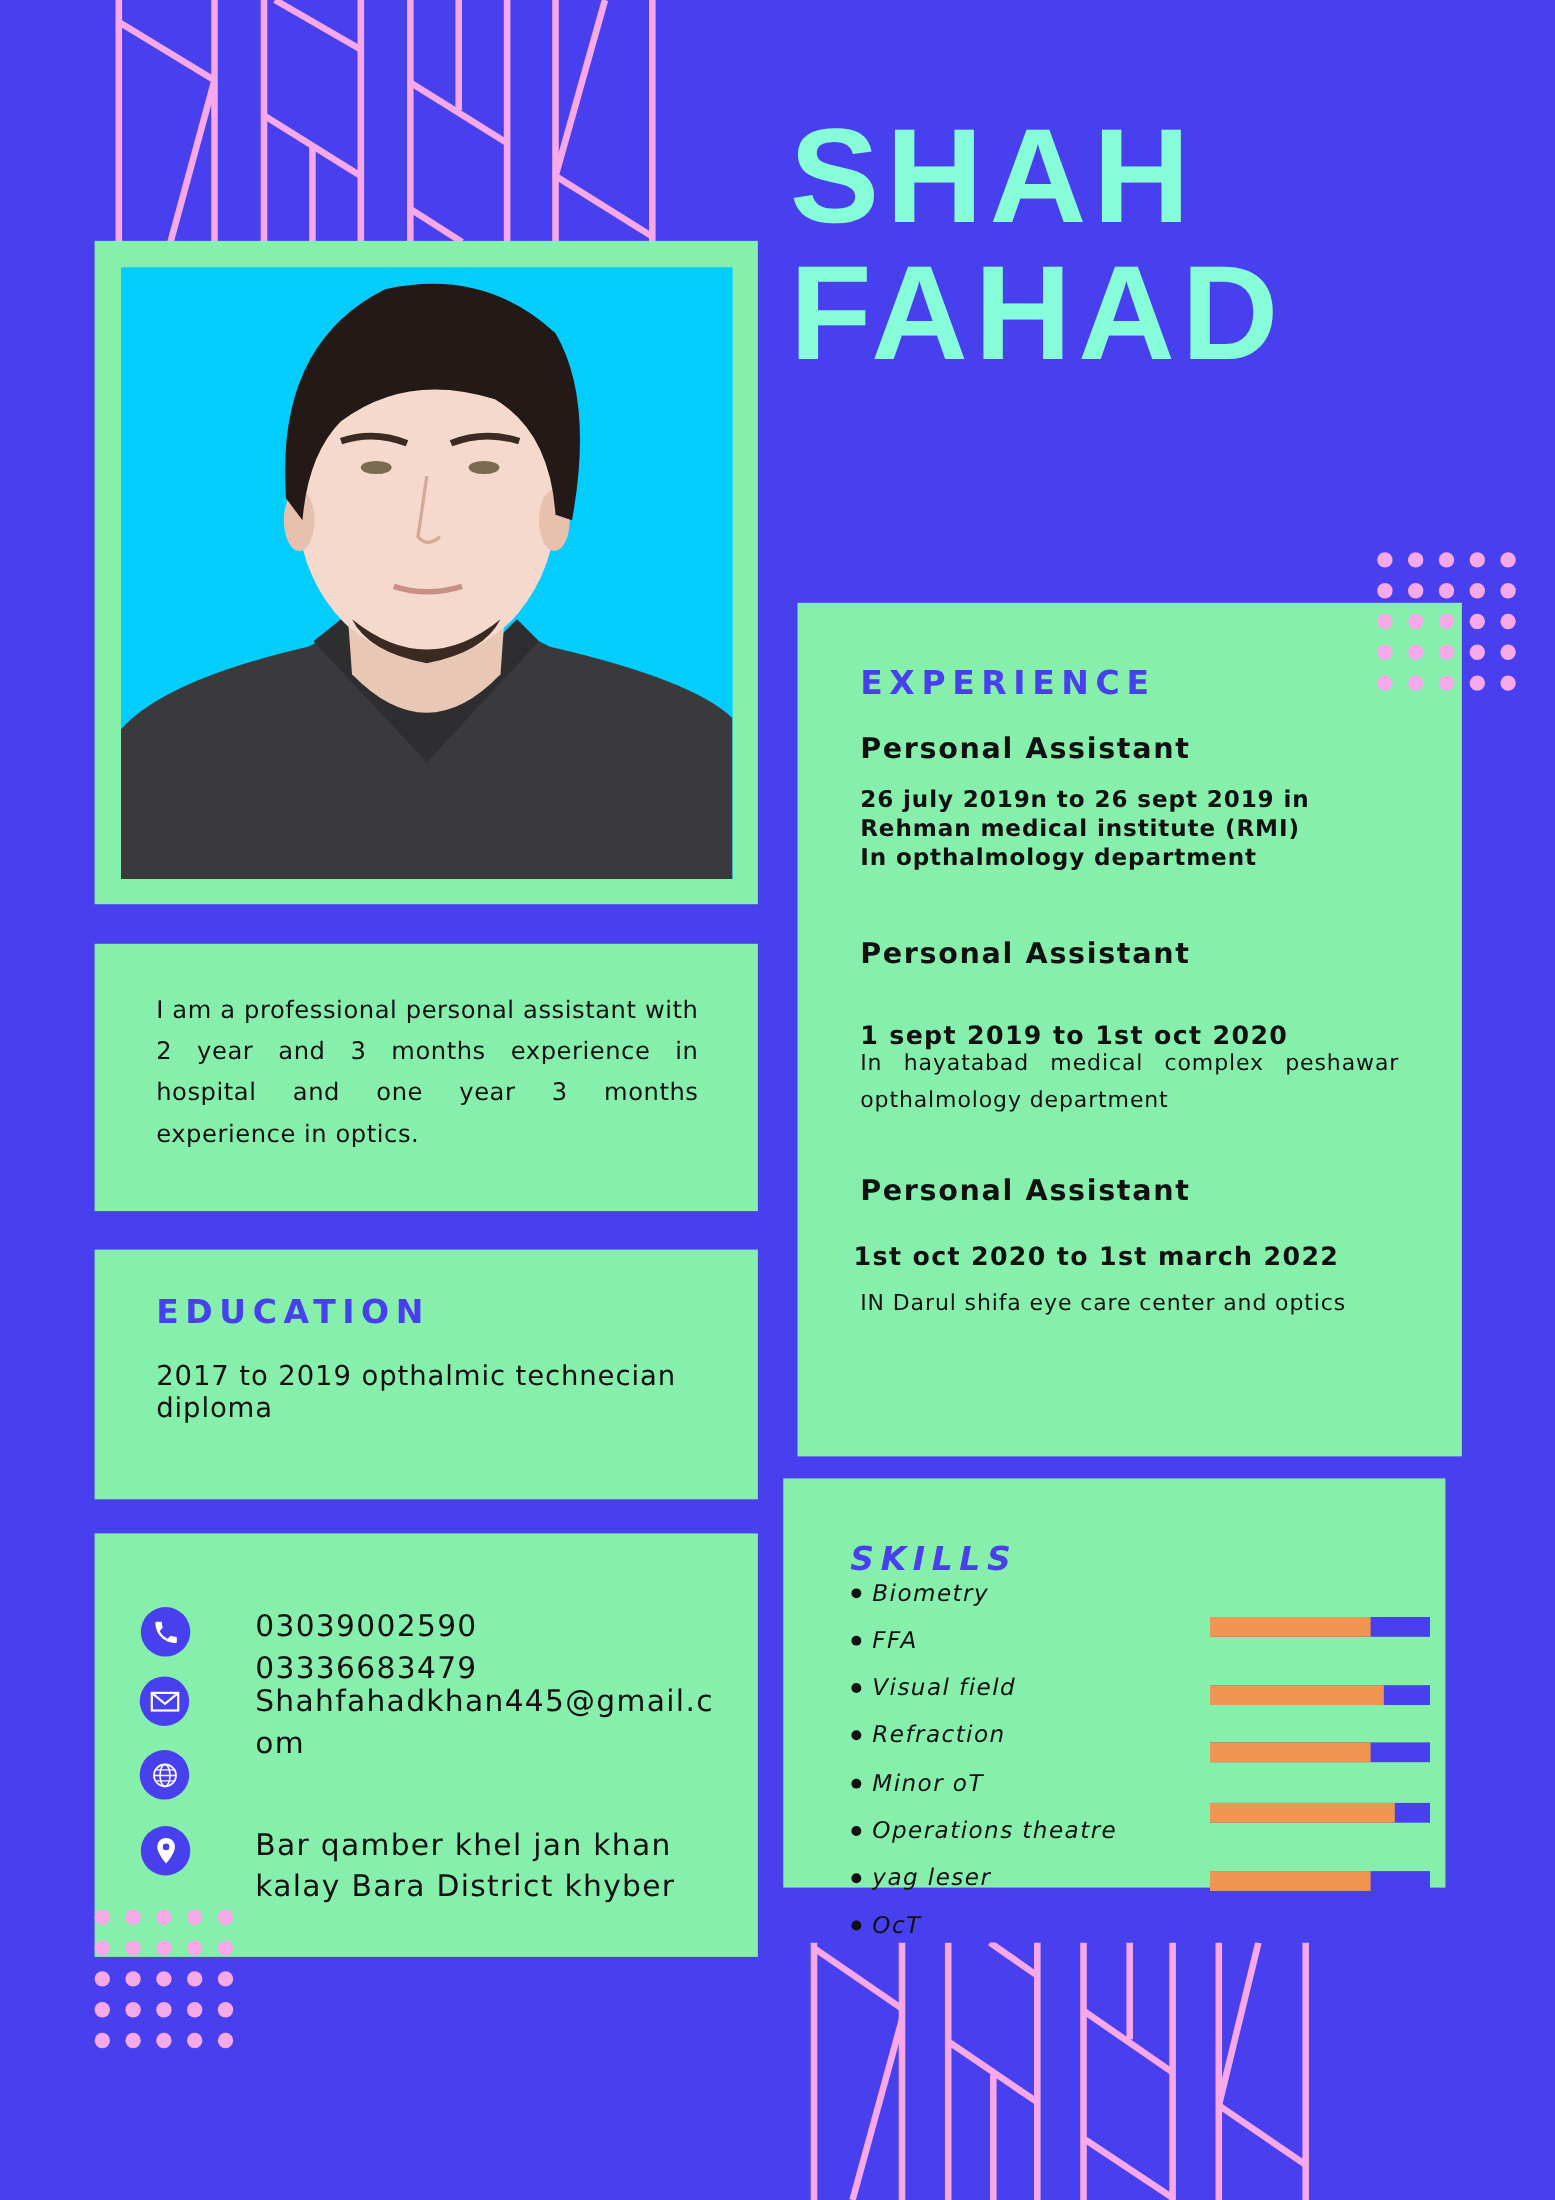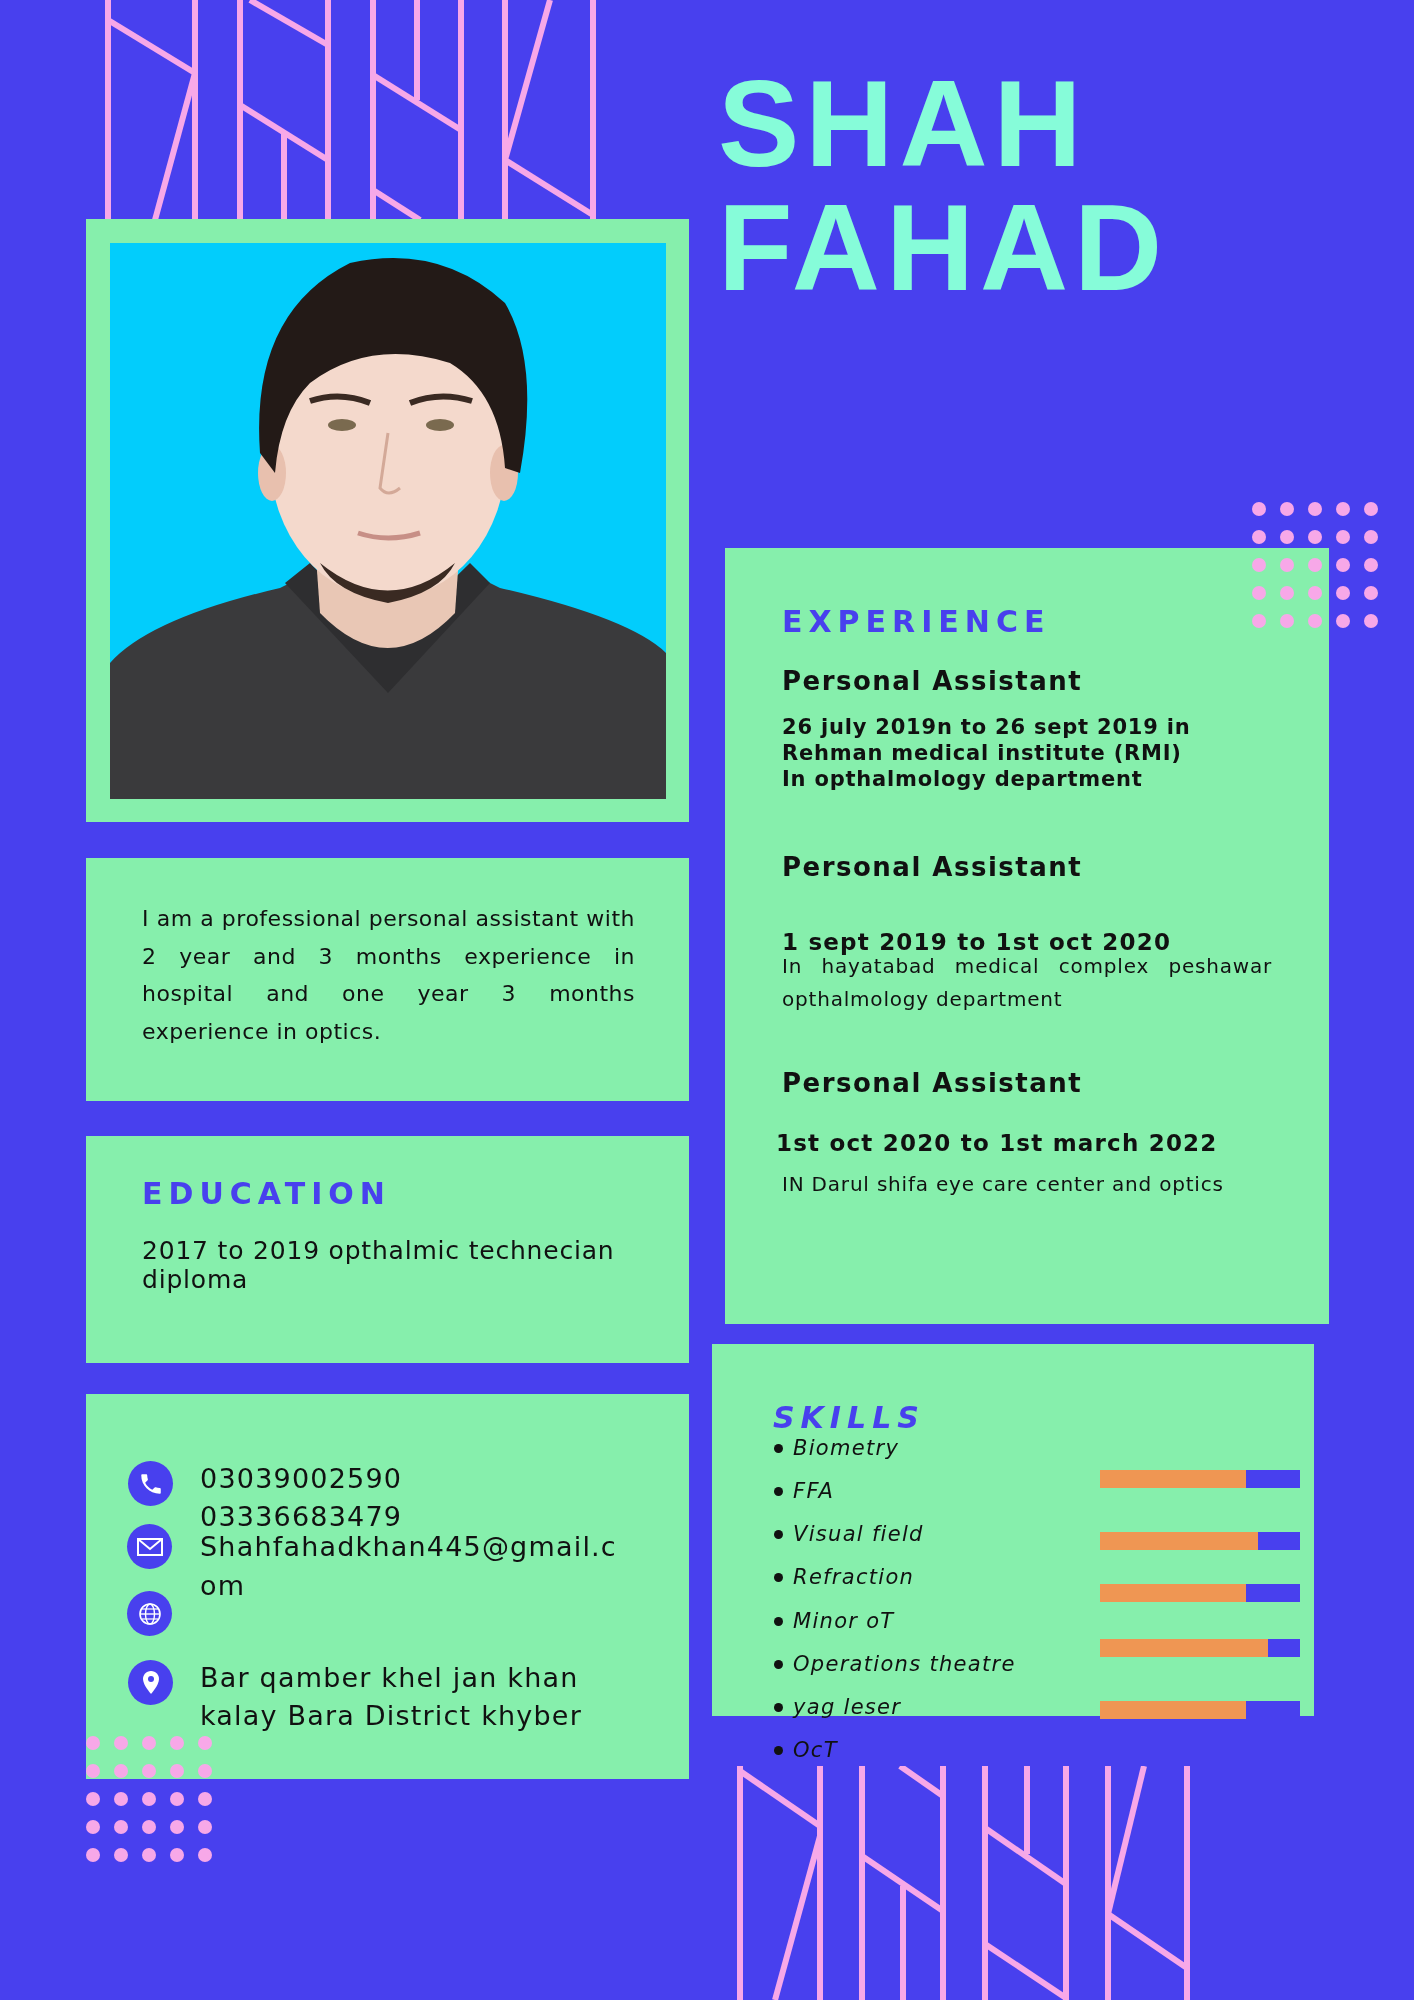--- a/index.html
+++ b/index.html
@@ -3,21 +3,21 @@
   <meta charset="utf-8">
   <style>
     * { box-sizing: border-box; margin: 0; padding: 0; }
     html, body { width: 1414px; height: 2000px; overflow: hidden; }
     body {
       background: #4840ee;
       font-family: "DejaVu Sans", sans-serif;
       position: relative;
       color: #111;
     }
-    .abs { position: absolute; }
+    .abs { position: absolute; margin-top: 36px; }
     .deco-lines { position: absolute; }
     .dots { position: absolute; display: grid; grid-template-columns: repeat(5, 14px); column-gap: 14px; row-gap: 14px; }
     .dot { width: 14px; height: 14px; border-radius: 50%; background: #f7a8e8; }
 
     .name {
       left: 718px; top: 62px;
       color: #86fcd9;
       font-family: "Liberation Sans", sans-serif;
       font-weight: bold;
       font-size: 122px;
@@ -43,21 +43,21 @@
       font-family: "DejaVu Sans", sans-serif;
     }
     .edu-title { position: absolute; left: 56px; top: 40px; }
     .edu-lines { position: absolute; left: 56px; top: 100px; font-size: 25px; line-height: 29px; letter-spacing: 0.8px; }
 
     .contact-card { left: 86px; top: 1394px; width: 603px; height: 385px; }
     .c-icon {
       position: absolute; width: 45px; height: 45px; border-radius: 50%;
       background: #4840ee; display: flex; align-items: center; justify-content: center;
     }
-    .c-text { position: absolute; font-size: 27px; line-height: 38px; letter-spacing: 1.2px; }
+    .c-text { position: absolute; font-size: 27px; line-height: 38px; letter-spacing: 1.2px; margin-left: 32px; }
 
     .exp-card { left: 725px; top: 548px; width: 604px; height: 776px; }
     .exp-title { position: absolute; left: 57px; top: 56px; }
     .job-title { position: absolute; left: 57px; font-size: 26px; font-weight: bold; letter-spacing: 1.5px; }
     .job-date { position: absolute; font-size: 23px; font-weight: bold; letter-spacing: 1.2px; }
     .job-desc { position: absolute; left: 57px; width: 490px; font-size: 20px; line-height: 33px; letter-spacing: 0.8px; text-align: justify; }
     .job-desc.tight { line-height: 26px; font-weight: bold; font-size: 21px; text-align: left; }
 
     .skills-card { left: 712px; top: 1344px; width: 602px; height: 372px; font-style: italic; }
     .skills-title { position: absolute; left: 61px; top: 56px; }

